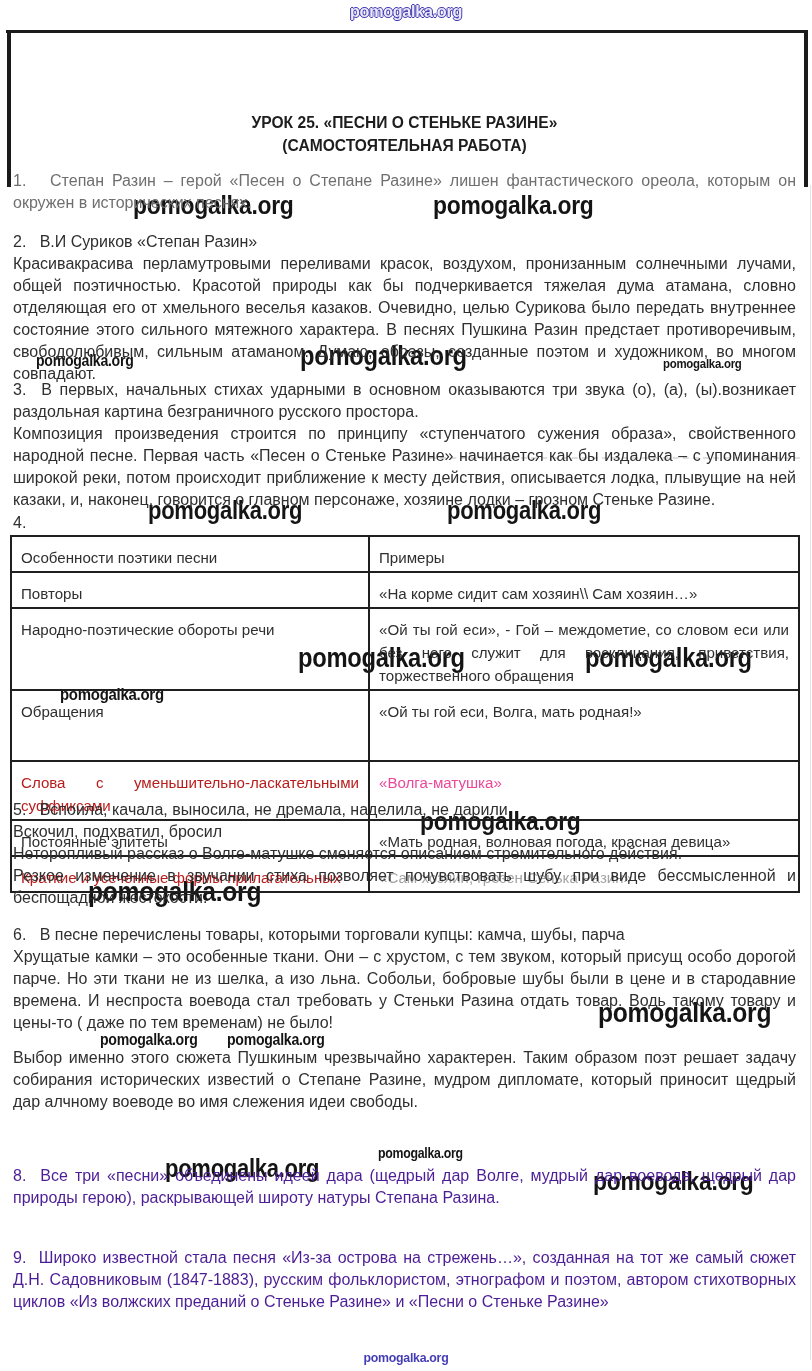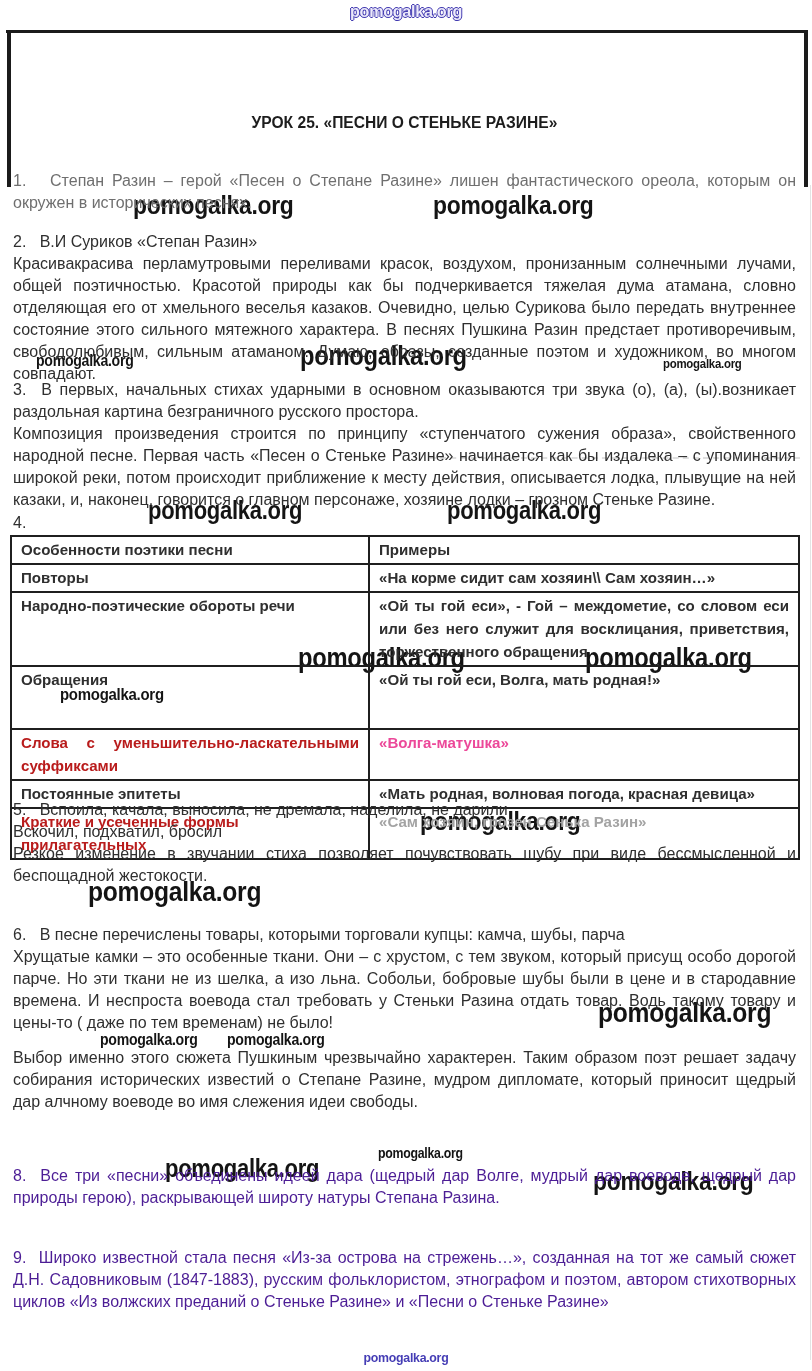--- a/index.html
+++ b/index.html
@@ -18,21 +18,21 @@
   .title{text-align:center;font-weight:bold;font-size:15.6px;line-height:22.5px;color:#1d1d1d;}
   p.doc{margin:0;font-size:16px;line-height:22px;text-align:justify;}
   .lh21{line-height:21px;}
   .lh23{line-height:23px;}
   .fade-mid{color:#6f6f6f;}
   .fade{color:#4c1d95;}
 
   
   table.poetics{border-collapse:collapse;table-layout:fixed;width:100%;
     font-size:15.1px;line-height:23px;}
-  table.poetics td{border:2px solid #1f1f1f;padding:1px 9px 2px 9px;vertical-align:top;font-weight:bold;}
+  table.poetics td{border:2px solid #1f1f1f;padding:9px 9px 2px 9px;vertical-align:top;}
   td.hdr{height:21px;}
   td.r0{height:58px;}
   td.r1{height:22px;}
   td.r2{height:58px;}
   td.r3{height:36px;}
   td.r4{height:20px;}
   td.r5{height:22px;}
   tr.dash-bottom td{border-bottom:2px dashed #c3c3c3;}
   tr.dash-bottom2 td{border-bottom:2px dashed #d0d0d0;}
   td.just{text-align:justify;}
@@ -73,20 +73,21 @@
   <div class="wm" style="left:598px;top:997px;font-size:28px;">pomogalka.org</div>
   <div class="wm" style="left:100px;top:1031px;font-size:16px;">pomogalka.org</div>
   <div class="wm" style="left:227px;top:1031px;font-size:16px;">pomogalka.org</div>
   <div class="wm" style="left:378px;top:1145px;font-size:14px;">pomogalka.org</div>
   <div class="wm" style="left:165px;top:1154px;font-size:25px;">pomogalka.org</div>
   <div class="wm" style="left:593px;top:1166px;font-size:26px;">pomogalka.org</div>
   <div class="wm wm-blue wm-center" style="top:1350px;font-size:13px;">pomogalka.org</div>
 
   <div class="abs title" style="top:112px;">
     <div>УРОК 25. «ПЕСНИ О СТЕНЬКЕ РАЗИНЕ»</div>
+    <div>(САМОСТОЯТЕЛЬНАЯ РАБОТА)</div>
   </div>
 
   <p class="doc abs fade-mid" style="top:170px;">1.&nbsp;&nbsp; Степан Разин – герой «Песен о Степане Разине» лишен фантастического ореола, которым он окружен в исторических песнях.</p>
 
   <div class="abs" style="top:231px;">
     <p class="doc">2.&nbsp;&nbsp; В.И Суриков «Степан Разин»</p>
     <p class="doc lh21">Красивакрасива перламутровыми переливами красок, воздухом, пронизанным солнечными лучами, общей поэтичностью. Красотой природы как бы подчеркивается тяжелая дума атамана, словно отделяющая его от хмельного веселья казаков. Очевидно, целью Сурикова было передать внутреннее состояние этого сильного мятежного характера. В песнях Пушкина Разин предстает противоречивым, свободолюбивым, сильным атаманом. Думаю, образы, созданные поэтом и художником, во многом совпадают.</p>
   </div>
 
   <div class="abs" style="top:379px;">
@@ -131,20 +132,21 @@
         <td class="r4 cell-fade">Краткие и усеченные формы прилагательных</td>
         <td class="r4 cell-fade2">«Сам хозяин, грозен Сенька Разин»</td>
       </tr>
     </tbody>
       </table>
   </div>
 
   <div class="abs" style="top:799px;">
     <p class="doc">5.&nbsp;&nbsp; Вспоила, качала, выносила, не дремала, наделила, не дарили</p>
     <p class="doc">Вскочил, подхватил, бросил</p>
+    <p class="doc">Неторопливый рассказ о Волге-матушке сменяется описанием стремительного действия.</p>
     <p class="doc">Резкое изменение в звучании стиха позволяет почувствовать шубу при виде бессмысленной и беспощадной жестокости.</p>
   </div>
 
   <div class="abs" style="top:924px;">
     <p class="doc">6.&nbsp;&nbsp; В песне перечислены товары, которыми торговали купцы: камча, шубы, парча</p>
     <p class="doc lh21">Хрущатые камки – это особенные ткани. Они – с хрустом, с тем звуком, который присущ особо дорогой парче. Но эти ткани не из шелка, а изо льна. Собольи, бобровые шубы были в цене и в стародавние времена. И неспроста воевода стал требовать у Стеньки Разина отдать товар. Водь такому товару и цены-то ( даже по тем временам) не было!</p>
   </div>
 
   <div class="abs" style="top:1047px;">
     <p class="doc lh23">Выбор именно этого сюжета Пушкиным чрезвычайно характерен. Таким образом поэт решает задачу собирания исторических известий о Степане Разине, мудром дипломате, который приносит щедрый дар алчному воеводе во имя слежения идеи свободы.</p>

